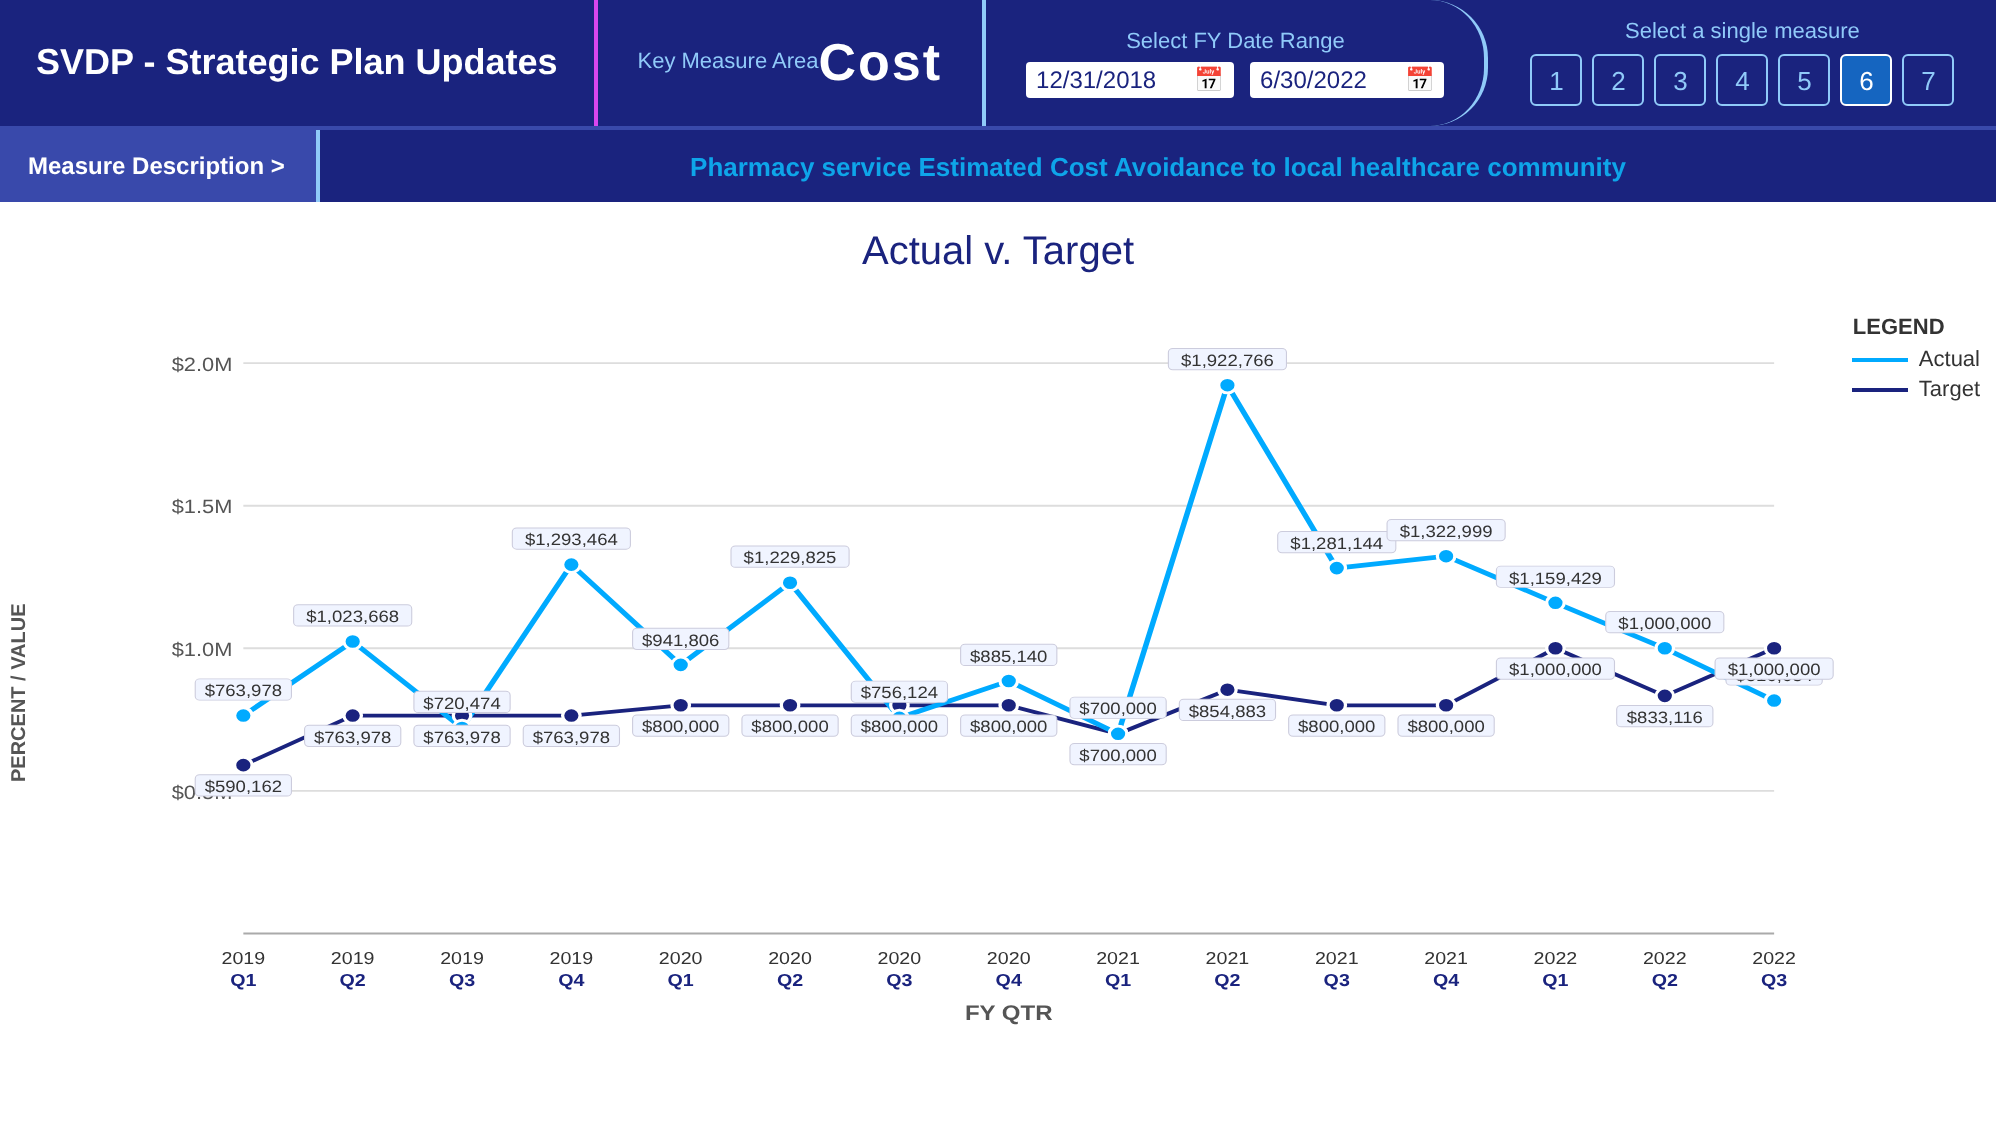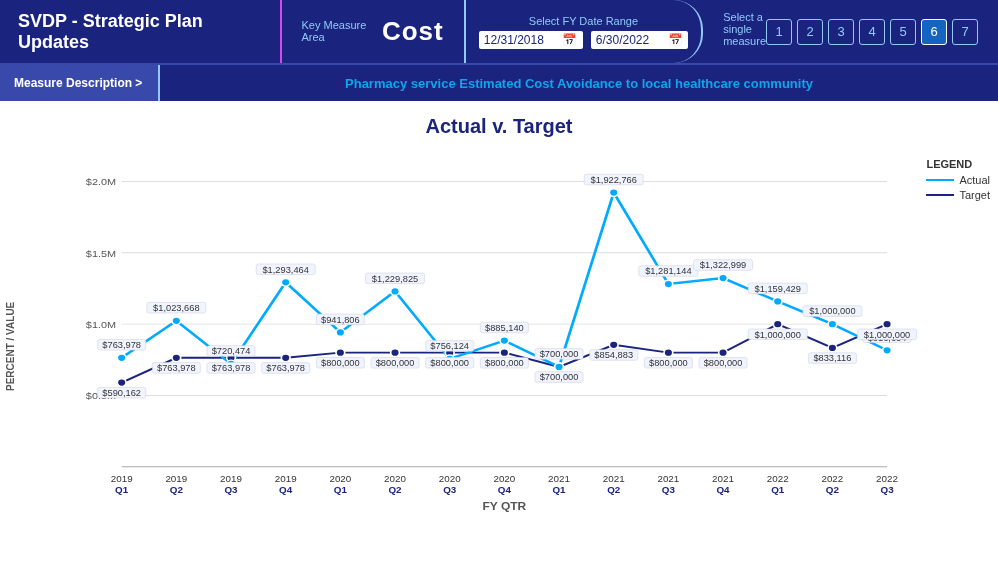--- a/index.html
+++ b/index.html
@@ -73,21 +73,21 @@
       border-radius: 2px;
       padding: 2px 5px;
       font-size: 12px;
       display: flex;
       align-items: center;
       gap: 19px;
     }
     .date-icon { font-size: 12px; color: #1a237e; }
     .single-measure-section {
       display: flex;
-      flex-direction: row;
+      flex-direction: column;
       align-items: center;
       justify-content: center;
       padding: 4px 20px;
       flex: 1;
     }
     .single-measure-label {
       color: #90caf9;
       font-size: 11px;
       margin-bottom: 5px;
     }
@@ -147,21 +147,21 @@
     .chart-area {
       background: #fff;
       height: calc(564px - 65px - 38px);
       position: relative;
       padding: 10px 0 0 0;
     }
     .chart-title {
       text-align: center;
       color: #1a237e;
       font-size: 20px;
-      font-weight: bold;
+      font-weight: normal;
       margin-bottom: 0;
       padding-top: 4px;
     }
     .chart-container {
       display: flex;
       width: 100%;
       height: calc(100% - 34px);
       position: relative;
     }
     .y-axis-label {

